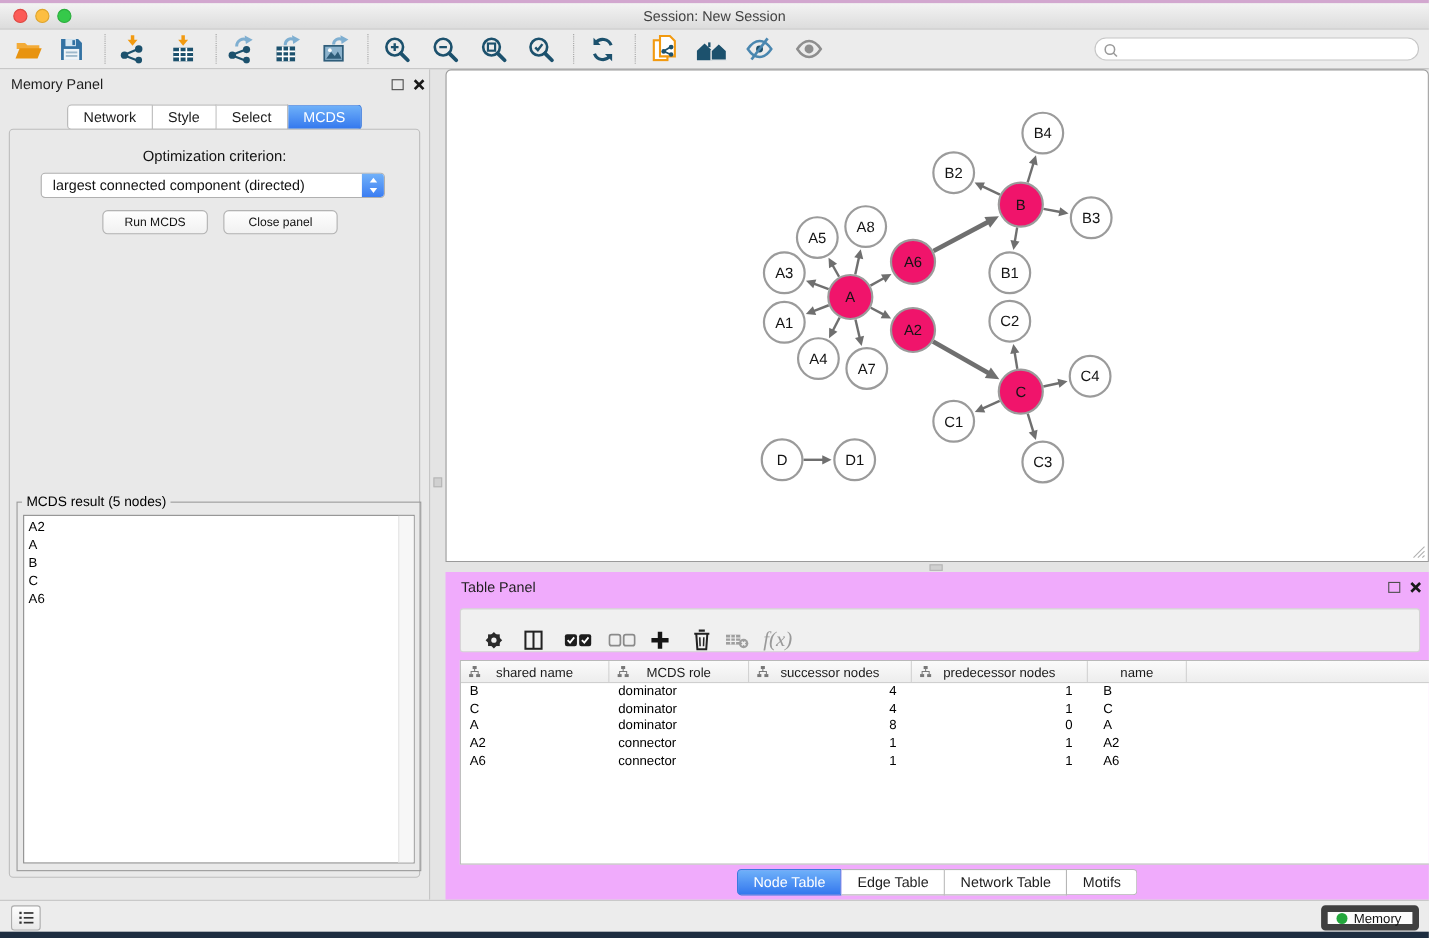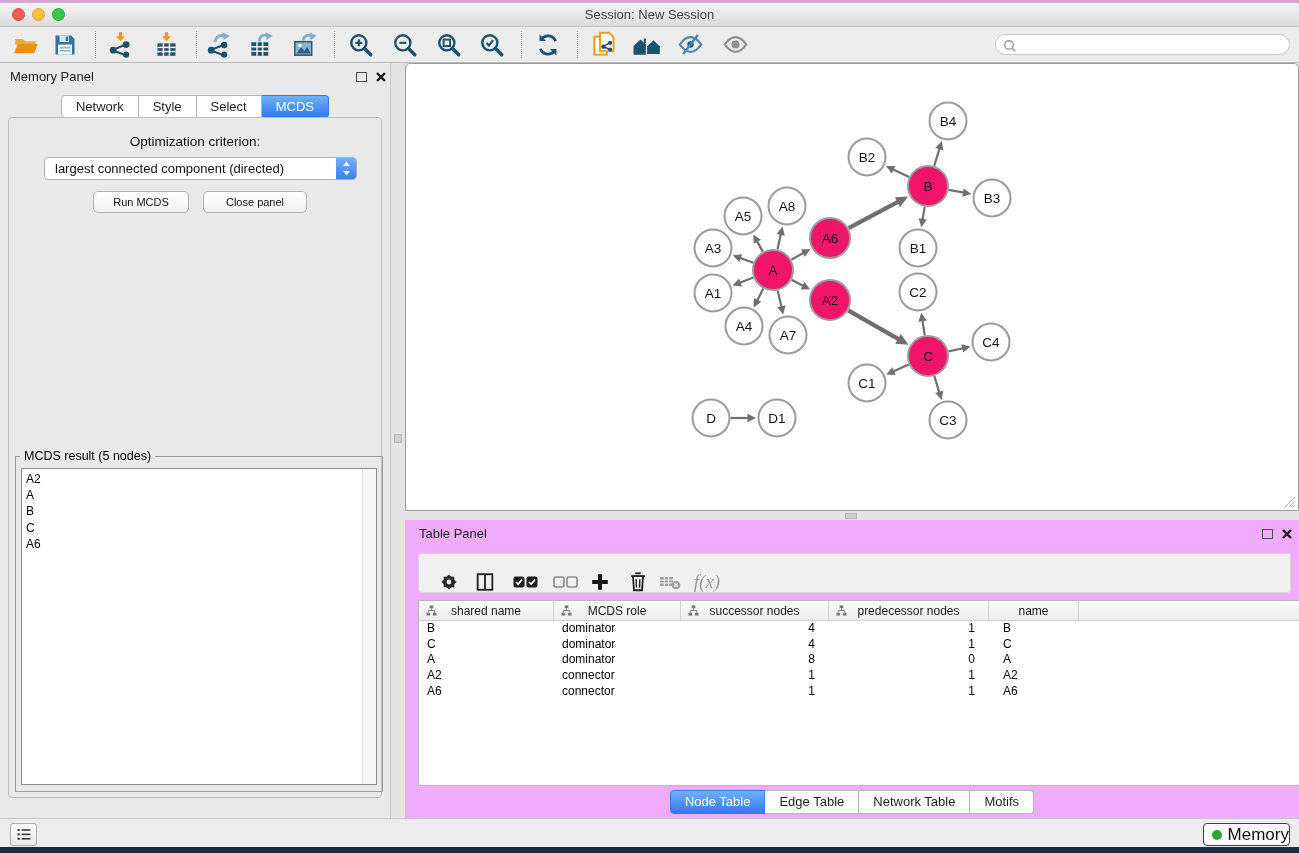--- a/index.html
+++ b/index.html
@@ -38,21 +38,21 @@
   .close-btn{position:absolute;width:12px;height:12px;}
   .cp-tabs{position:absolute;left:0;top:32px;width:100%;display:flex;justify-content:center;}
   .cp-tab,.bt-tab{height:21px;line-height:21px;font-size:13px;padding:0 14px;background:#fff;
     border:1px solid #b6b6b6;border-left:none;color:#1d1d1d;}
   .cp-tab:first-child,.bt-tab:first-child{border-left:1px solid #b6b6b6;border-radius:4px 0 0 4px;}
   .cp-tab:last-child,.bt-tab:last-child{border-radius:0 4px 4px 0;}
   .cp-tab.active,.bt-tab.active{background:linear-gradient(#6fb1f9,#3478ee);color:#fff;border-color:#3a7ade;}
   .cp-pane{position:absolute;left:8px;top:54px;width:374px;height:681px;border:1px solid #bdbdbd;
     border-radius:4px;background:#e9e9e9;box-sizing:border-box;}
   .opt-label{position:absolute;left:0;width:100%;top:16px;text-align:center;font-size:13.5px;color:#111;}
-  .dropdown{position:absolute;left:35px;top:39px;width:313px;height:23px;background:#fff;
+  .dropdown{position:absolute;left:28px;top:39px;width:313px;height:23px;background:#fff;
     border:1px solid #b0b0b0;border-radius:4px;box-sizing:border-box;font-size:13px;color:#111;
     line-height:21px;padding-left:10px;}
   .dd-stepper{position:absolute;right:0;top:0;width:20px;height:21px;border-radius:0 3px 3px 0;
     background:linear-gradient(#71b1f9,#3b7df2);display:flex;align-items:center;justify-content:center;}
   .btn{position:absolute;height:22px;background:linear-gradient(#fefefe,#f1f1f1);
     border:1px solid #b3b3b3;border-radius:5px;font-size:11px;color:#111;text-align:center;
     line-height:21px;box-sizing:border-box;}
   .fieldset{position:absolute;left:6px;top:338px;width:368px;height:336px;border:1px solid #9a9a9a;box-sizing:border-box;}
   .legend{position:absolute;left:4px;top:-8px;background:#e9e9e9;padding:0 4px;font-size:12.5px;color:#000;}
   .listbox{position:absolute;left:5px;top:11px;width:356px;height:317px;background:#fff;
@@ -92,22 +92,22 @@
   .td.align-left{padding-left:8px;text-align:left;}
   .td.align-right{padding-right:14px;text-align:right;}
   .td.name-col{padding-left:14px;}
   .bt-tabs{position:absolute;left:0;width:100%;top:270px;display:flex;justify-content:center;}
   .bt-tab{height:22px;line-height:22px;}
 
   
   .status-bar{position:absolute;left:0;top:818px;width:100%;height:29px;background:#ececec;border-top:1px solid #c6c6c6;box-sizing:border-box;}
   .list-btn{position:absolute;left:10px;top:4px;width:27px;height:23px;border:1px solid #adadad;border-radius:3px;
     background:linear-gradient(#fdfdfd,#e9e9e9);display:flex;align-items:center;justify-content:center;box-sizing:border-box;}
-  .memory-btn{position:absolute;right:9px;top:4px;height:23px;padding:0 0 0 8px;border:1px solid #404040;border-radius:4px;
-    background:#fcfcfc;display:flex;align-items:center;font-size:17px;color:#111;box-sizing:border-box;}
+  .memory-btn{position:absolute;right:9px;top:4px;height:23px;padding:0 10px 0 8px;border:6px solid #404040;border-radius:4px;
+    background:#fcfcfc;display:flex;align-items:center;font-size:12px;color:#111;box-sizing:border-box;}
   .mem-dot{width:10px;height:10px;border-radius:50%;background:#23a73c;margin-right:6px;}
 </style>
 </head>
 <body>
 
 <div class="screen">
   <div class="top-strip"></div>
 
   <div class="titlebar">
     <span class="tl red" style="left:12px"></span>

